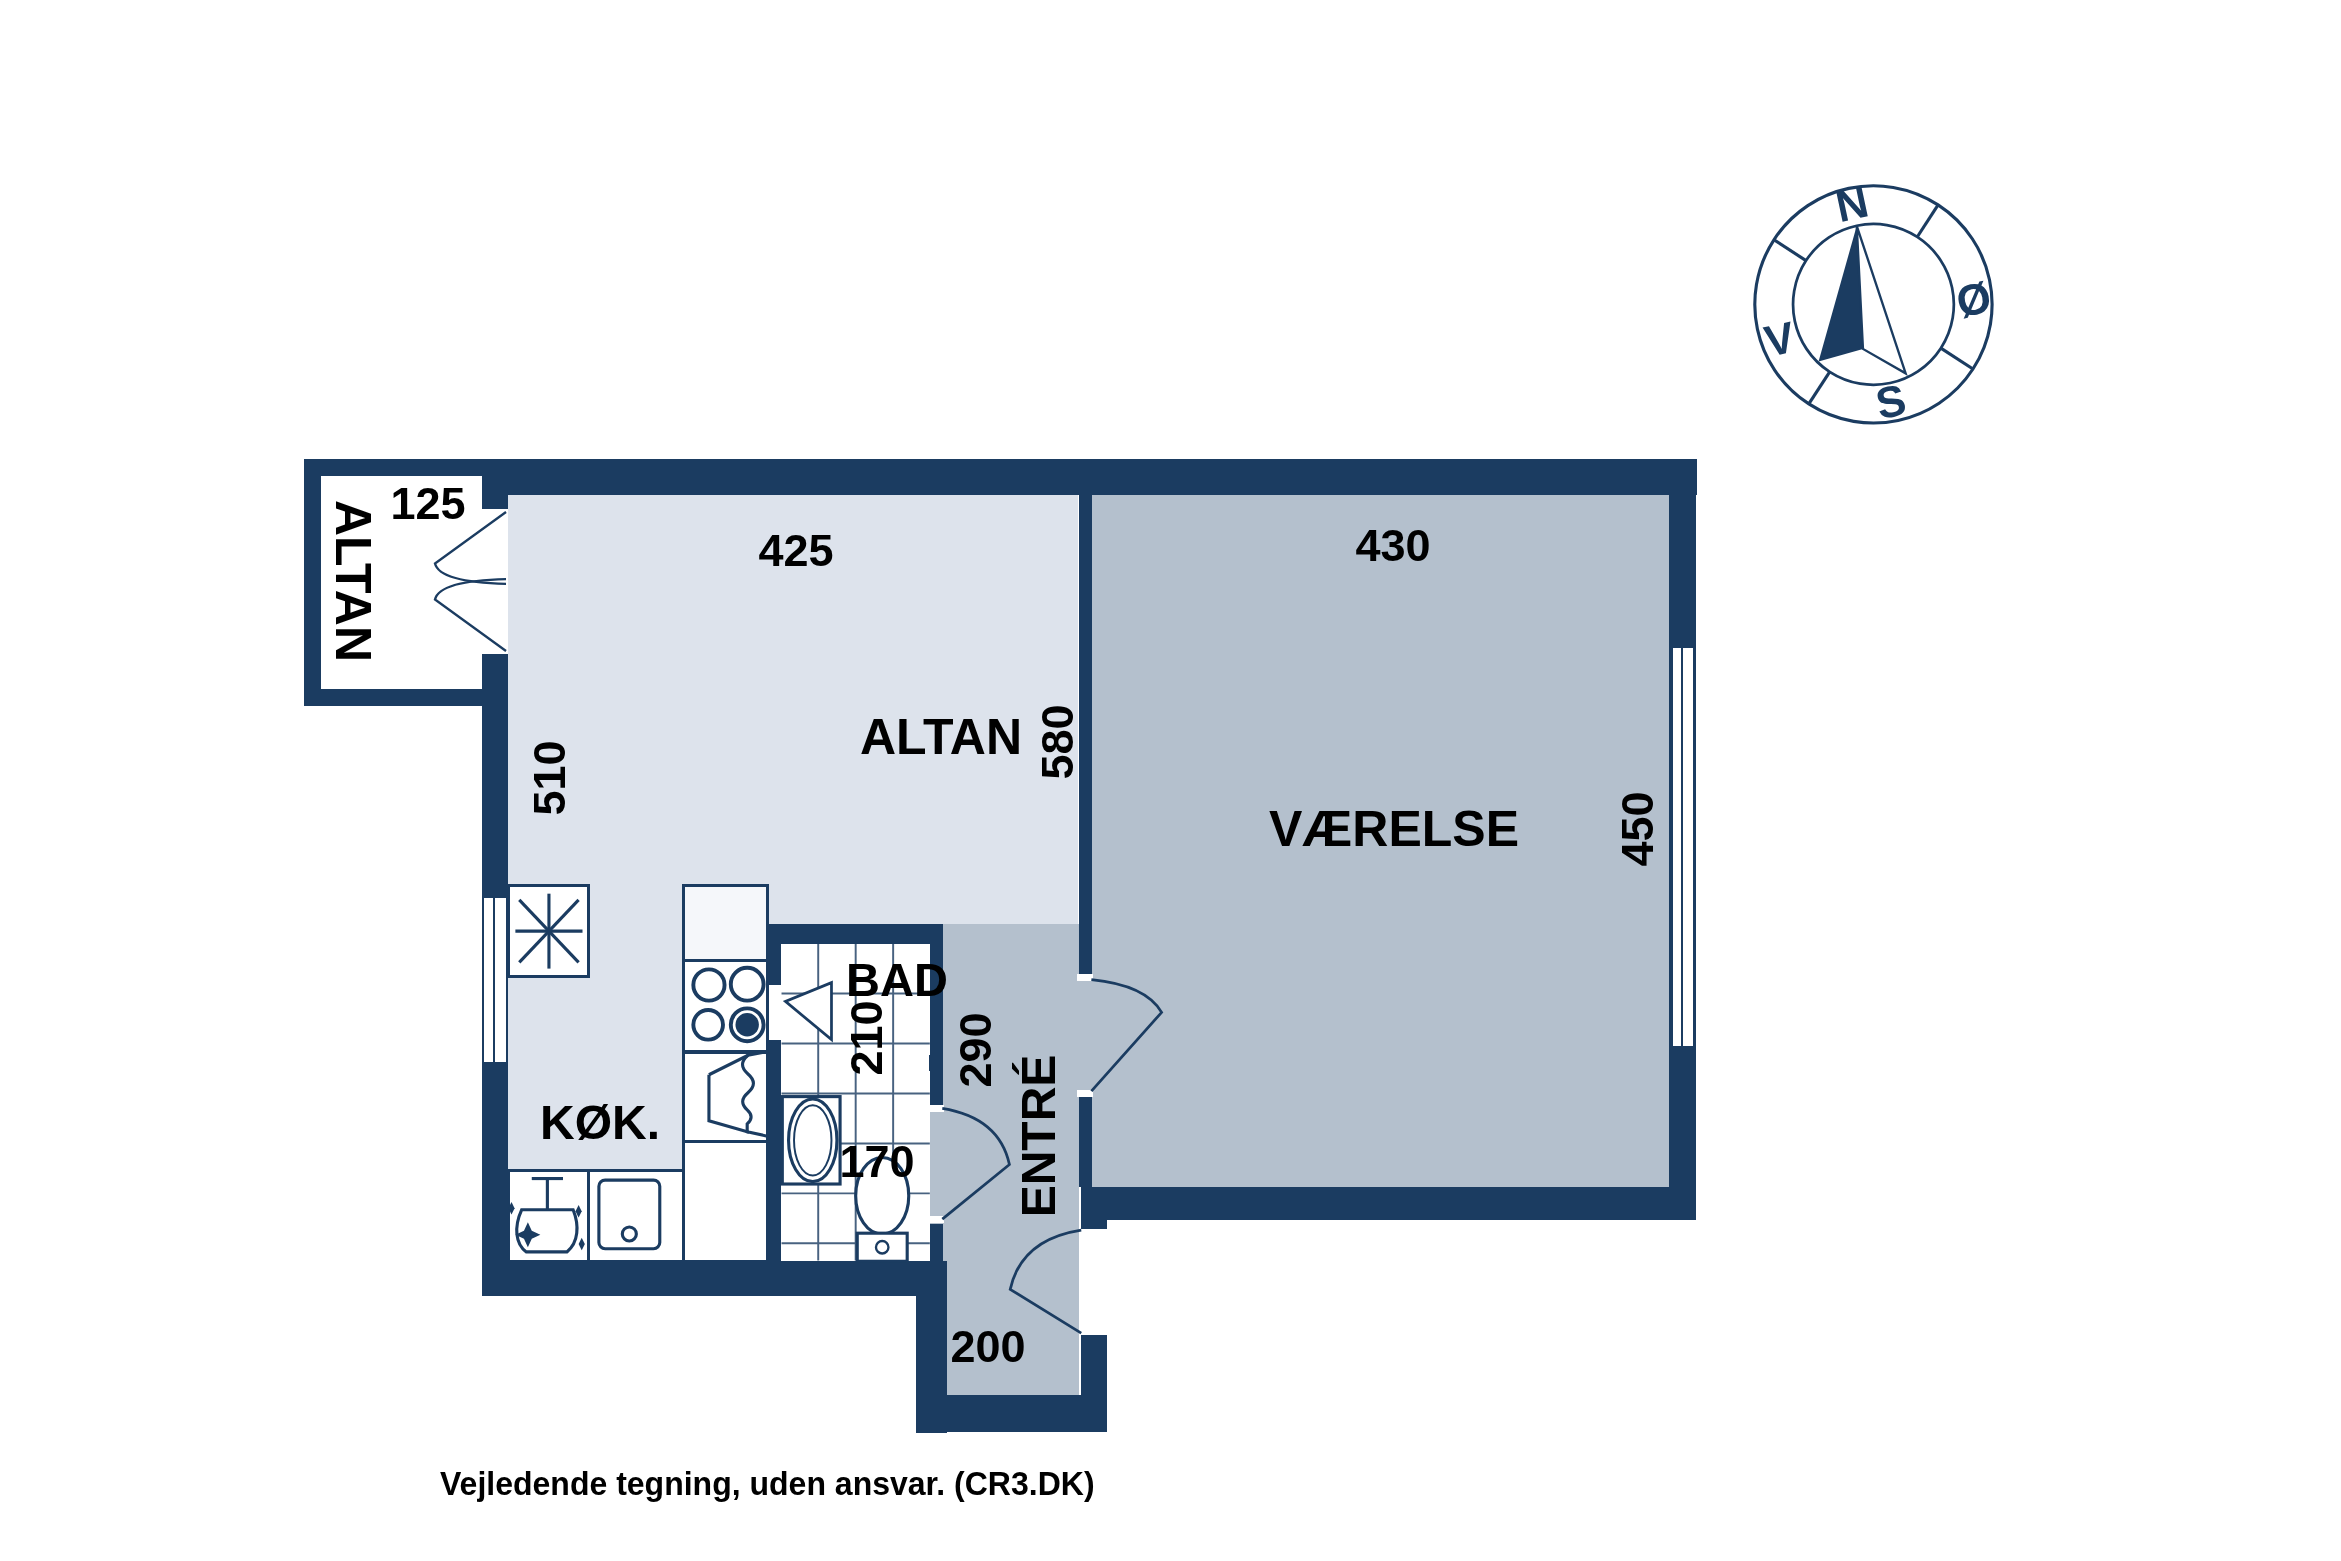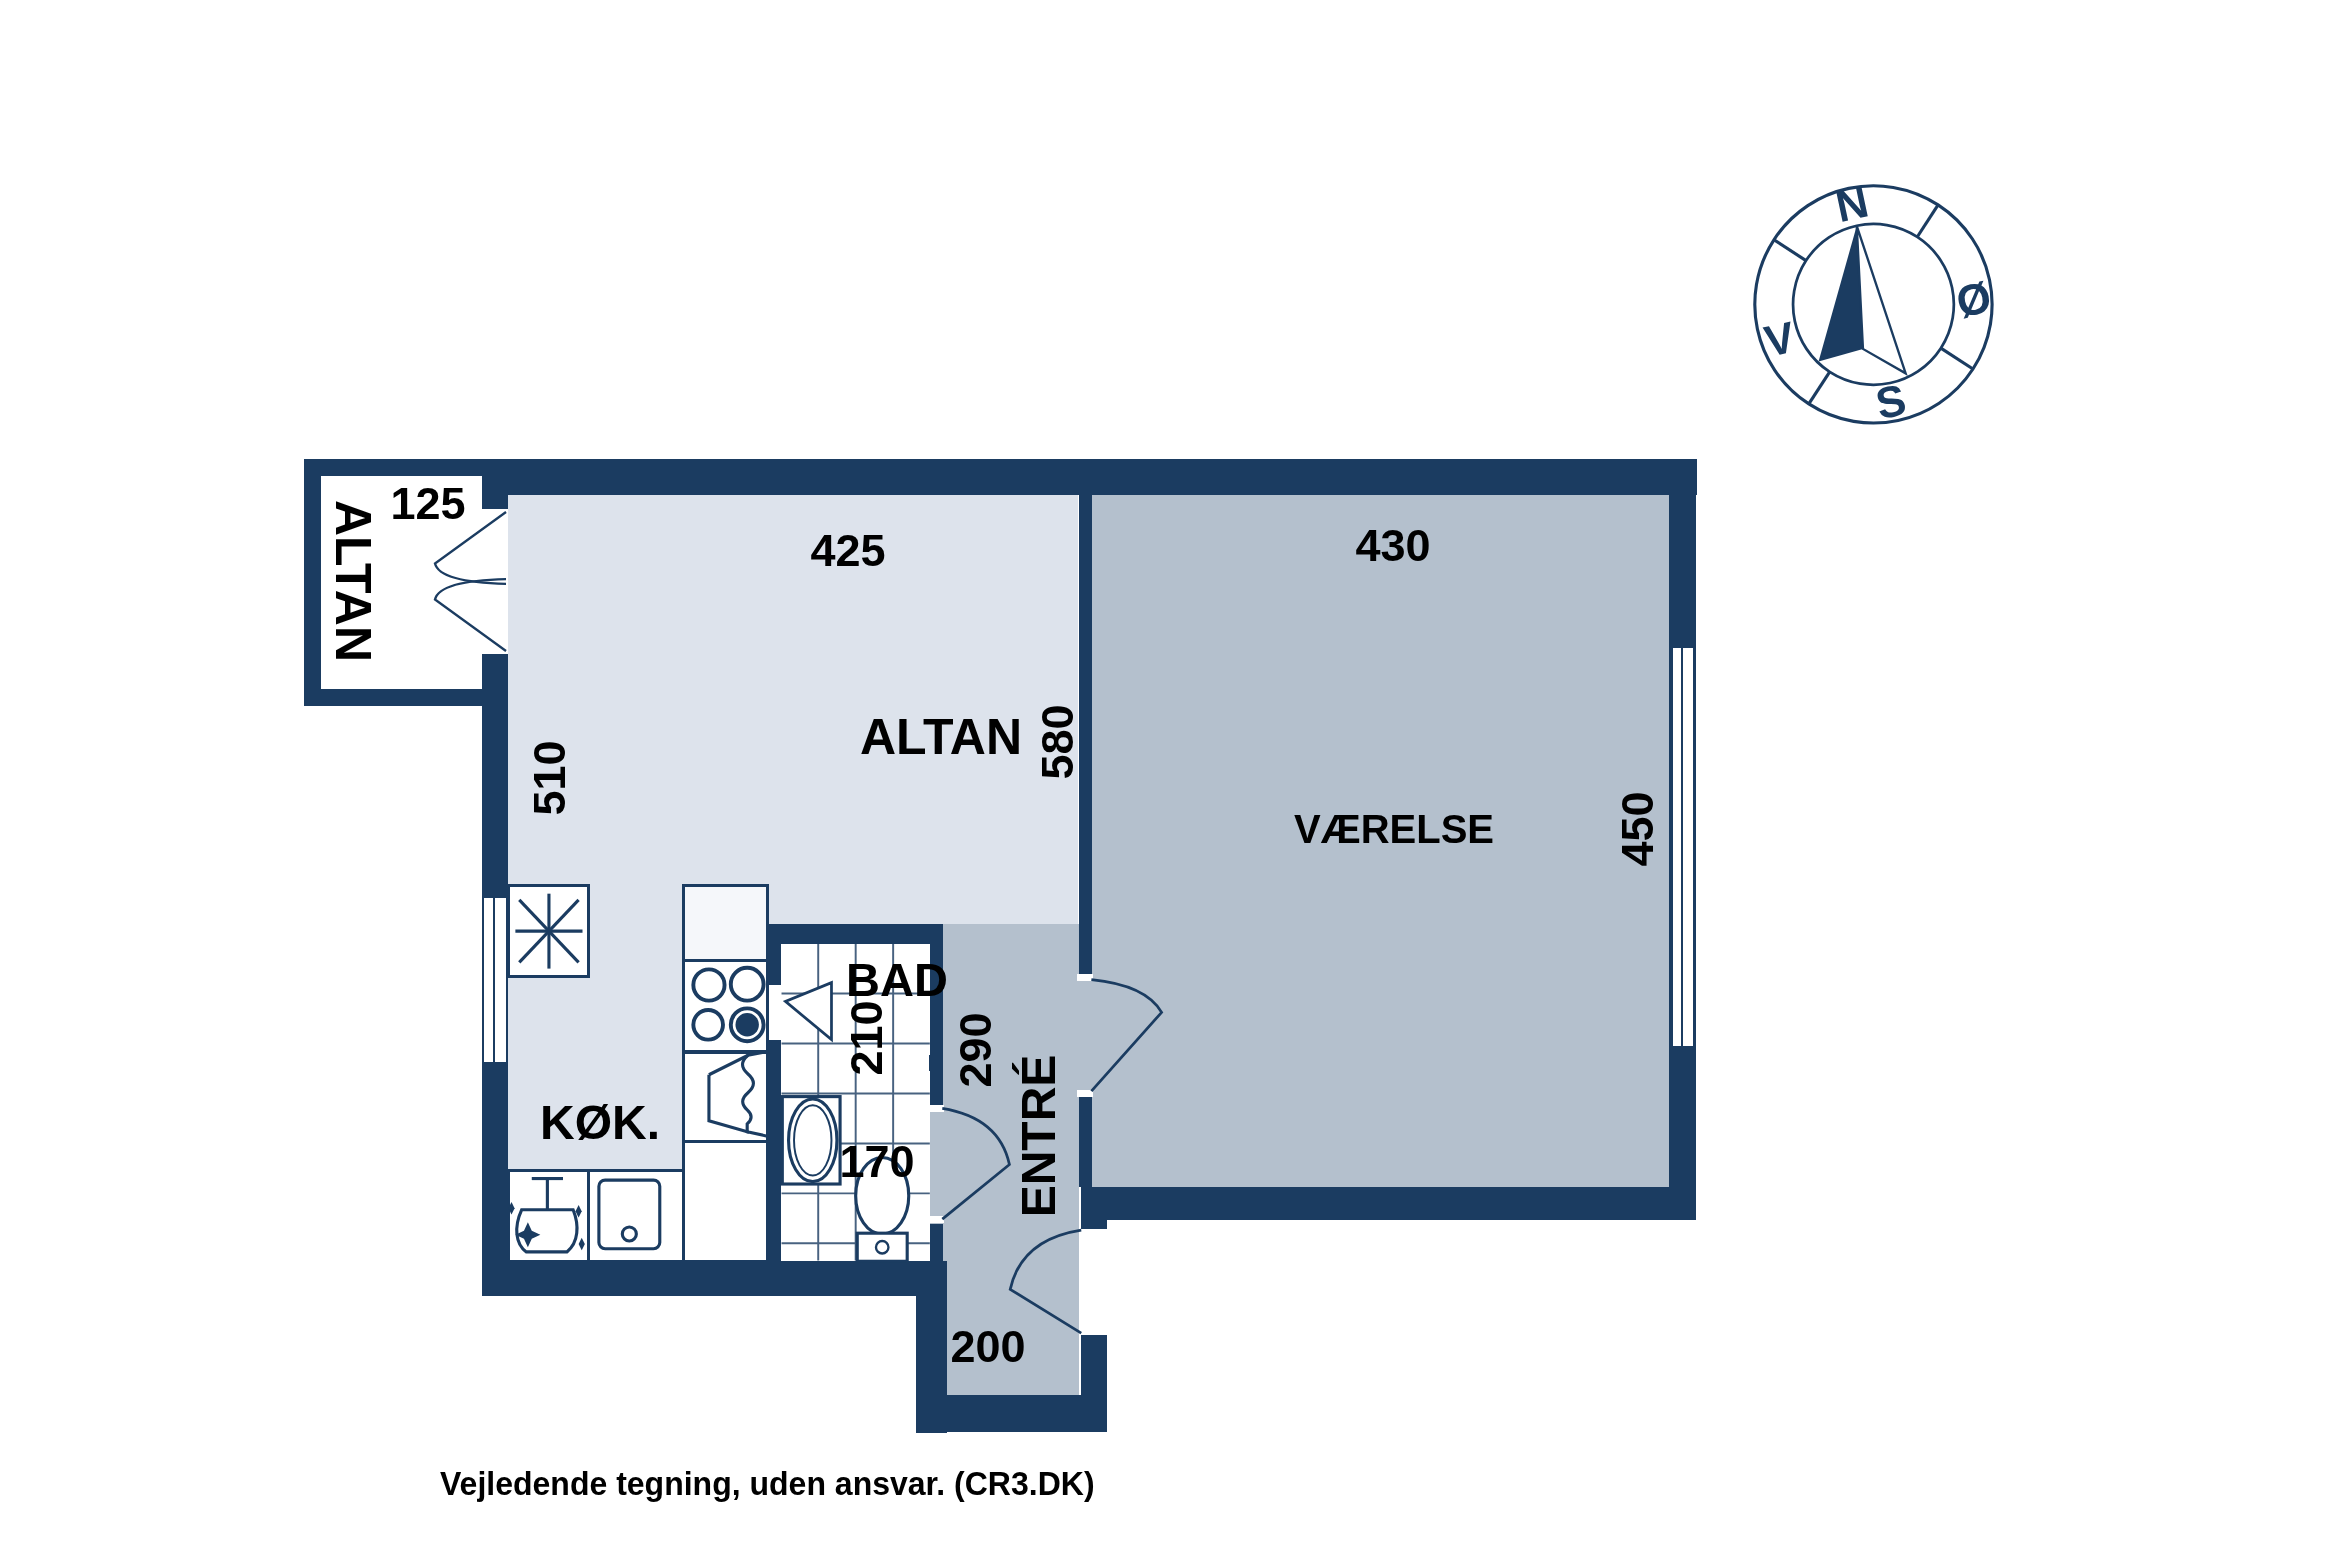--- a/index.html
+++ b/index.html
@@ -173,27 +173,27 @@
         <text x="-4" y="146" text-anchor="middle" font-size="56" fill="#1b3c61" stroke="none">S</text>
         <text x="-127" y="38" text-anchor="middle" font-size="56" fill="#1b3c61" stroke="none">V</text>
         <text x="127" y="40" text-anchor="middle" font-size="56" fill="#1b3c61" stroke="none">Ø</text>
       </g>
     </g>
   </svg>
 
   <div class="lbl rot-cw" style="left:353px;top:581px;font-size:50px;">ALTAN</div>
   <div class="lbl" style="left:428px;top:504px;font-size:45px;">125</div>
 
-  <div class="lbl" style="left:848px;top:551px;font-size:45px;">425</div>
+  <div class="lbl" style="left:796px;top:551px;font-size:45px;">425</div>
   <div class="lbl" style="left:941px;top:737px;font-size:50px;">ALTAN</div>
   <div class="lbl rot-ccw" style="left:550px;top:778px;font-size:45px;">510</div>
   <div class="lbl rot-ccw" style="left:1058px;top:742px;font-size:45px;">580</div>
 
   <div class="lbl" style="left:1393px;top:546px;font-size:45px;">430</div>
-  <div class="lbl" style="left:1394px;top:829px;font-size:40px;">VÆRELSE</div>
+  <div class="lbl" style="left:1394px;top:829px;font-size:50px;">VÆRELSE</div>
   <div class="lbl rot-ccw" style="left:1638px;top:829px;font-size:45px;">450</div>
 
   <div class="lbl" style="left:600px;top:1122px;font-size:48px;">KØK.</div>
 
   <div class="lbl" style="left:877px;top:979px;font-size:47px;margin-left:20px;">BAD</div>
   <div class="lbl rot-ccw" style="left:867px;top:1038px;font-size:45px;">210</div>
   <div class="lbl" style="left:877px;top:1162px;font-size:45px;">170</div>
 
   <div class="lbl rot-ccw" style="left:976px;top:1050px;font-size:45px;">290</div>
   <div class="lbl rot-ccw" style="left:1038px;top:1136px;font-size:48px;">ENTRÉ</div>

